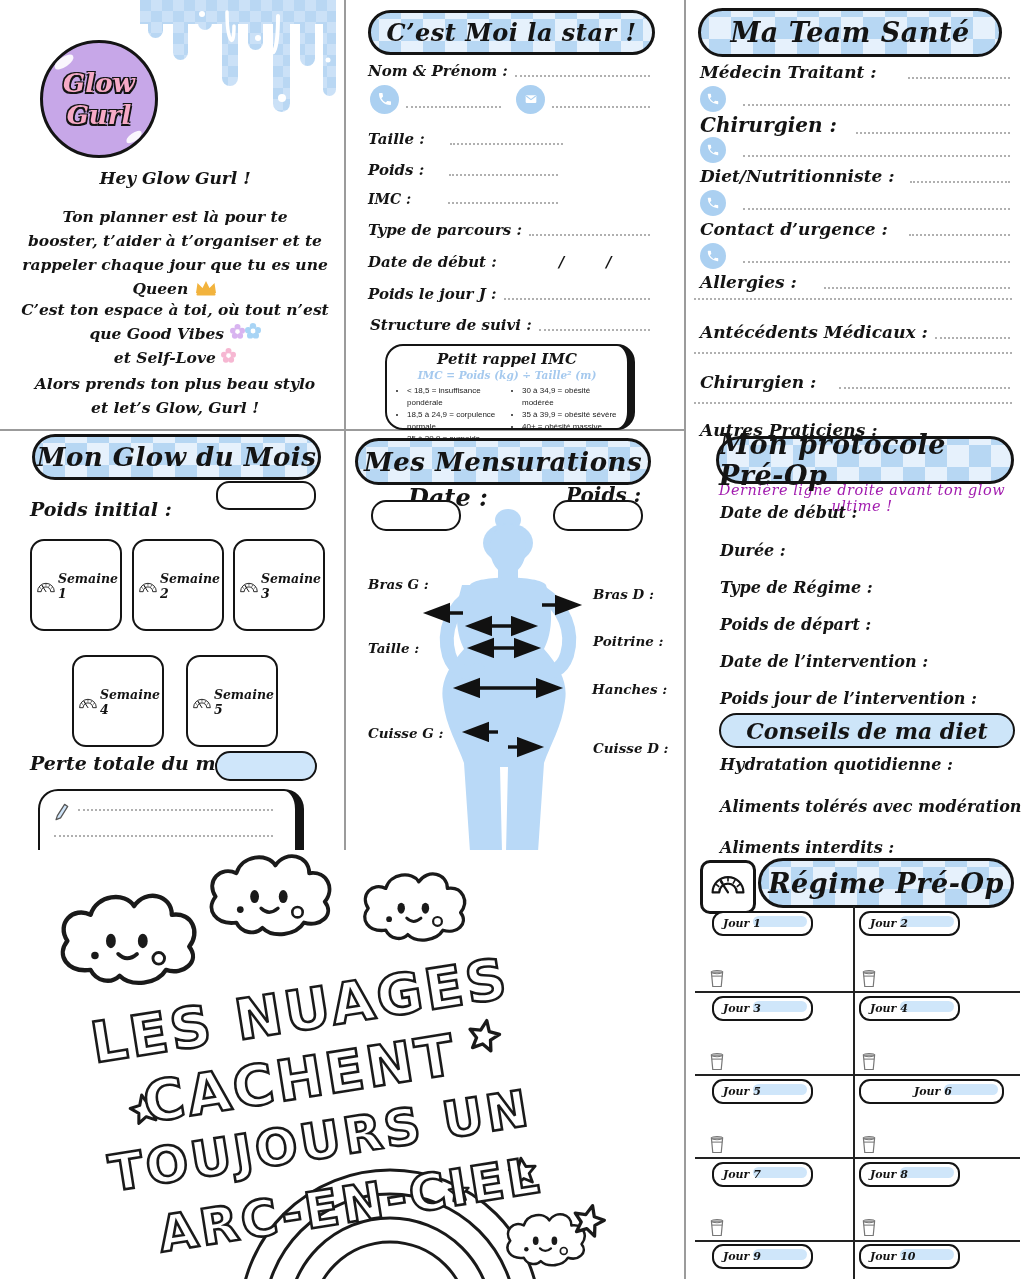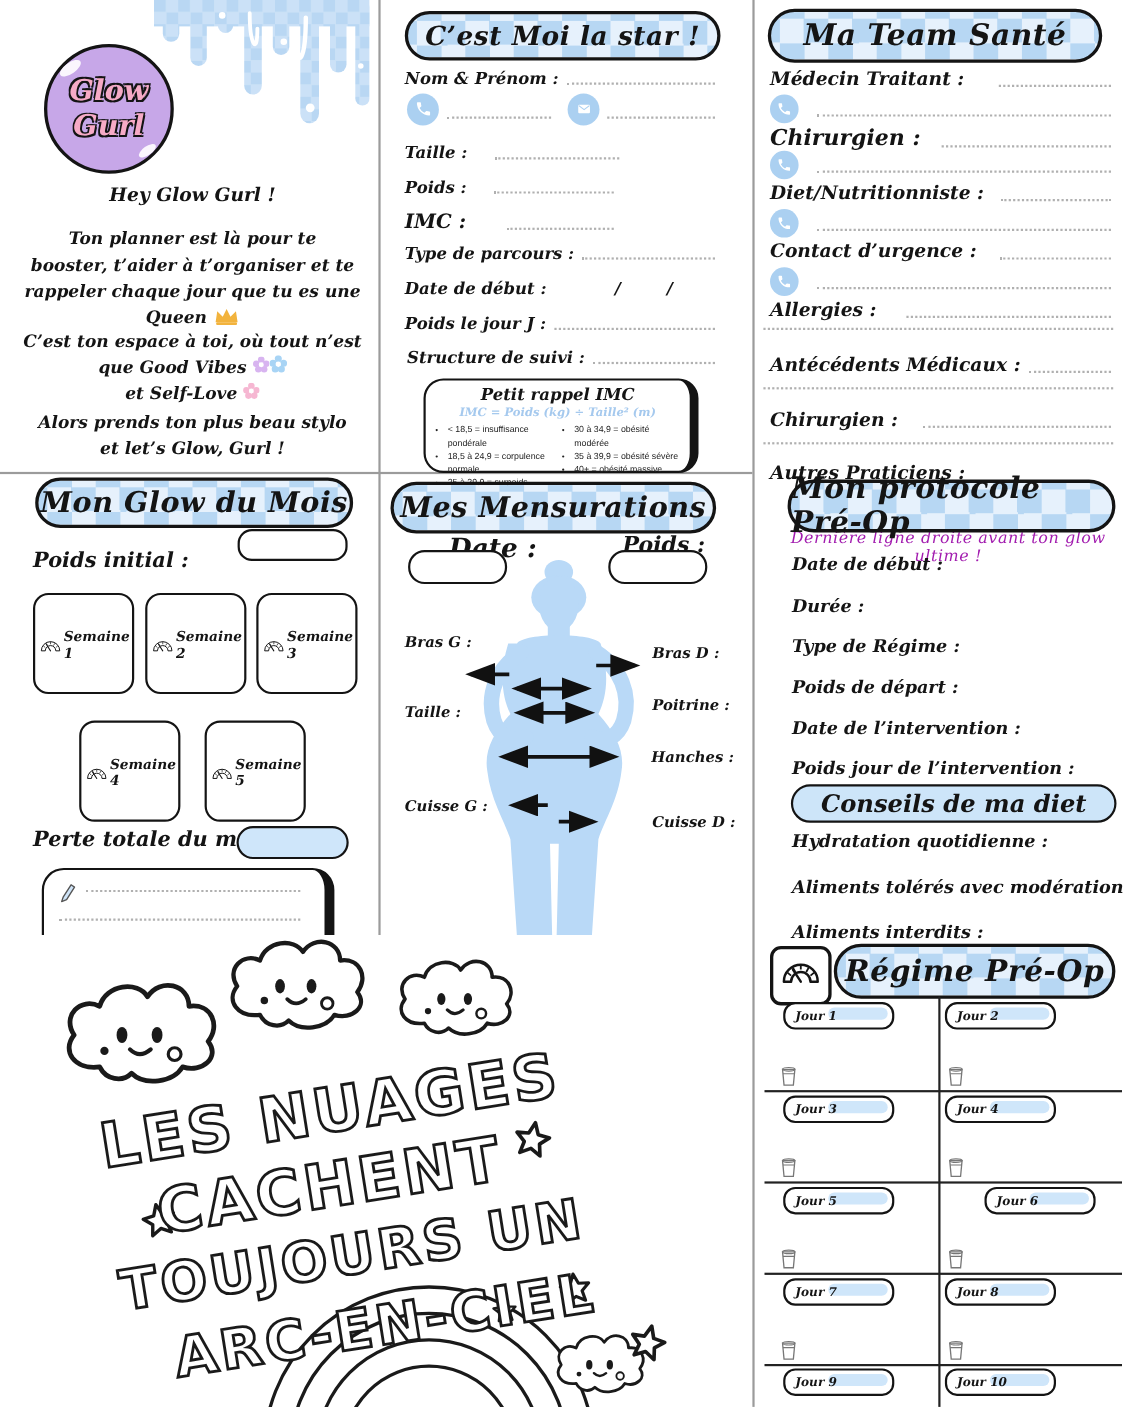--- a/index.html
+++ b/index.html
@@ -261,21 +261,21 @@
   </div>
 
   <div class="frow" style="left:368px;top:130px;width:195px;font-size:15px;">
     <span class="lb">Taille :</span>
     <span class="dots" style="margin-left:18px;"></span>
   </div>
   <div class="frow" style="left:368px;top:161px;width:190px;font-size:15px;">
     <span class="lb">Poids :</span>
     <span class="dots" style="margin-left:18px;"></span>
   </div>
-  <div class="frow" style="left:368px;top:191px;width:190px;font-size:18px;">
+  <div class="frow" style="left:368px;top:191px;width:190px;font-size:14px;">
     <span class="lb">IMC :</span>
     <span class="dots" style="margin-left:30px;"></span>
   </div>
   <div class="frow" style="left:368px;top:221px;width:282px;font-size:15px;">
     <span class="lb">Type de parcours :</span>
     <span class="dots"></span>
   </div>
   <div class="frow" style="left:368px;top:253px;width:282px;font-size:15px;">
     <span class="lb">Date de début :</span>
     <span class="lb" style="margin-left:55px;white-space:pre;">/        /</span>
@@ -490,21 +490,21 @@
     <span class="dlbl">Jour 3</span>
   </div>
   <div class="daypill" style="left:859px;top:996px;">
     <span class="dfill"></span>
     <span class="dlbl">Jour 4</span>
   </div>
   <div class="daypill" style="left:712px;top:1079px;text-align:right;">
     <span class="dfill"></span>
     <span class="dlbl">Jour 5</span>
   </div>
-  <div class="daypill" style="left:895px;top:1079px;">
+  <div class="daypill" style="left:859px;top:1079px;padding-left:44px;">
     <span class="dfill"></span>
     <span class="dlbl">Jour 6</span>
   </div>
   <div class="daypill" style="left:712px;top:1162px;">
     <span class="dfill"></span>
     <span class="dlbl">Jour 7</span>
   </div>
   <div class="daypill" style="left:859px;top:1162px;">
     <span class="dfill"></span>
     <span class="dlbl">Jour 8</span>

